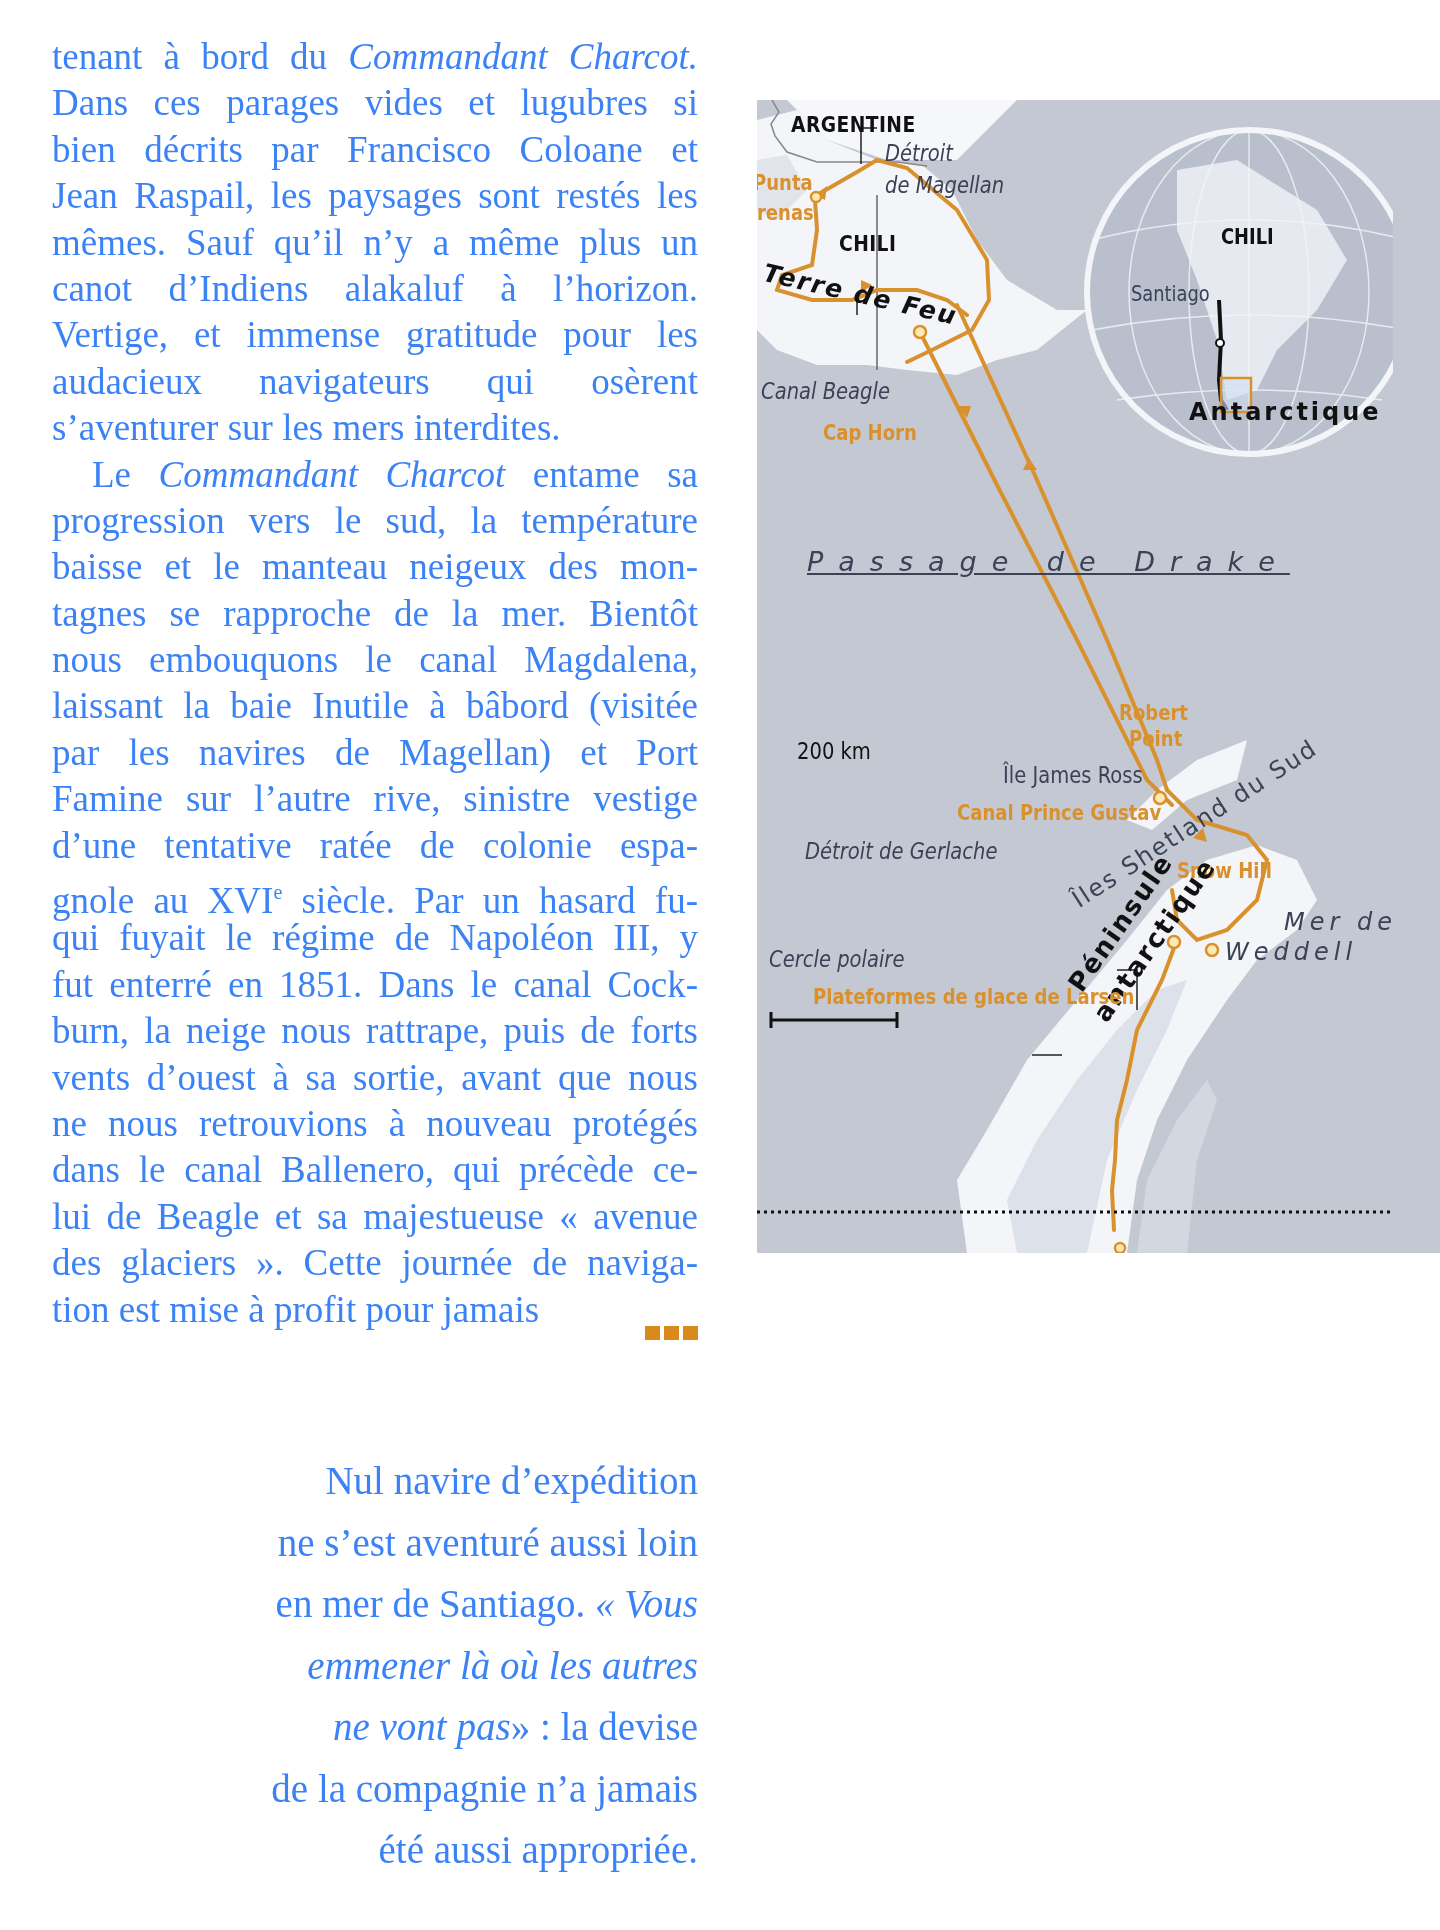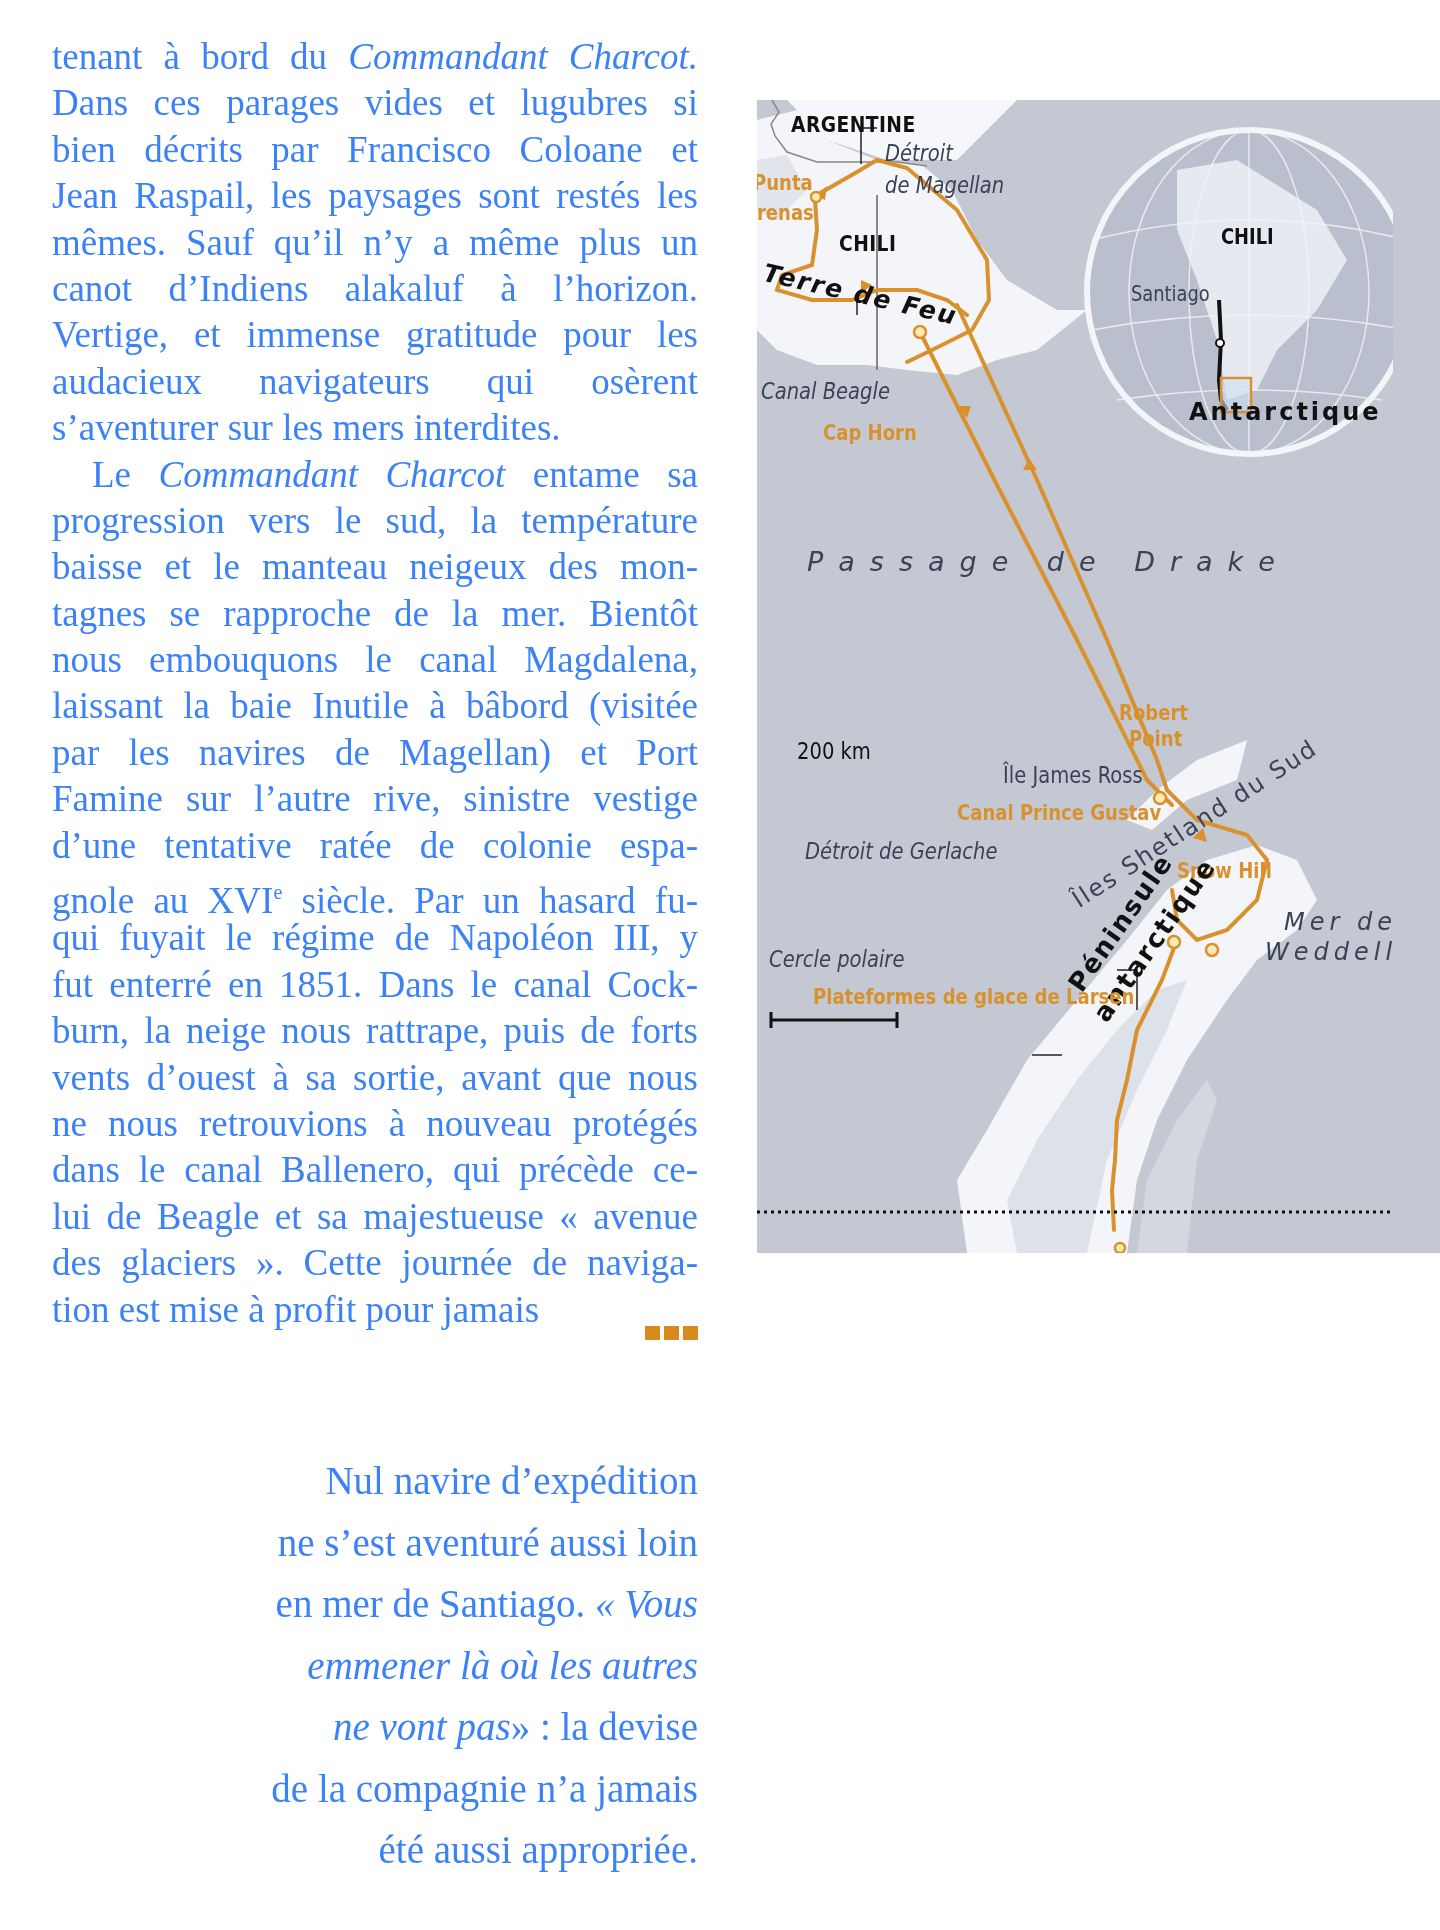--- a/index.html
+++ b/index.html
@@ -167,30 +167,30 @@
   <span class="lbl place" style="left:-14px;top:100px;">Arenas</span>
   <span class="lbl country" style="left:82px;top:131px;">CHILI</span>
   <span class="lbl region" style="left:10px;top:158px;transform:rotate(13deg);transform-origin:left top;">Terre de Feu</span>
   <span class="lbl geo" style="left:4px;top:278px;">Canal Beagle</span>
   <span class="lbl place" style="left:66px;top:320px;">Cap Horn</span>
 
   <span class="lbl globe-chili" style="left:464px;top:125px;">CHILI</span>
   <span class="lbl globe-santiago" style="left:374px;top:182px;">Santiago</span>
   <span class="lbl globe-antarc" style="left:432px;top:298px;">Antarctique</span>
 
-  <span class="lbl sea" style="left:50px;top:446px;">Passage de Drake</span>
+  <span class="lbl sea" style="left:50px;top:446px;text-decoration:underline;">Passage de Drake</span>
 
   <span class="lbl region" style="left:310px;top:790px;font-style:normal;font-weight:normal;color:#3b4256;font-size:24px;letter-spacing:2px;transform:rotate(-33deg);transform-origin:left top;">Îles Shetland du Sud</span>
   <span class="lbl place" style="left:362px;top:600px;">Robert</span>
   <span class="lbl place" style="left:372px;top:626px;">Point</span>
 
   <span class="lbl scale" style="left:40px;top:638px;">200 km</span>
   <span class="lbl geo" style="left:246px;top:662px;font-style:normal;">Île James Ross</span>
   <span class="lbl place" style="left:200px;top:700px;">Canal Prince Gustav</span>
   <span class="lbl geo" style="left:48px;top:738px;">Détroit de Gerlache</span>
   <span class="lbl place" style="left:420px;top:758px;">Snow Hill</span>
   <span class="lbl region" style="left:305px;top:880px;font-style:normal;font-size:26px;transform:rotate(-55deg);transform-origin:left top;">Péninsule</span>
   <span class="lbl region" style="left:330px;top:910px;font-style:normal;font-size:26px;transform:rotate(-55deg);transform-origin:left top;">antarctique</span>
   <span class="lbl sea" style="left:527px;top:808px;font-size:24px;letter-spacing:5px;">Mer de</span>
-  <span class="lbl sea" style="left:508px;top:838px;font-size:24px;letter-spacing:5px;">Weddell</span>
+  <span class="lbl sea" style="left:468px;top:838px;font-size:24px;letter-spacing:5px;">Weddell</span>
   <span class="lbl geo" style="left:12px;top:846px;">Cercle polaire</span>
   <span class="lbl place" style="left:56px;top:884px;">Plateformes de glace de Larsen</span>
 </div>
 
 </body></html>

